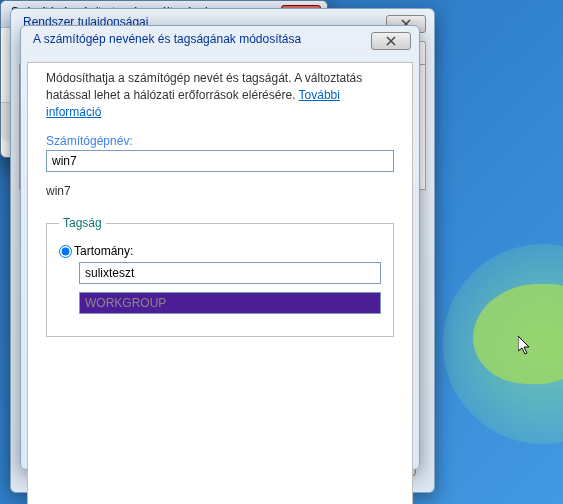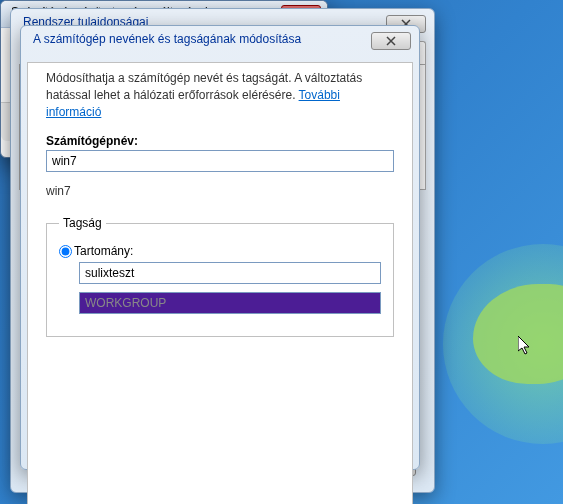--- a/index.html
+++ b/index.html
@@ -17,26 +17,26 @@
   .win-main { top: 8px; left: 10px; width: 425px; height: 485px; }
   .tab-strip { display: flex; gap: 2px; padding: 4px 8px 0 8px; }
   .tab { padding: 4px 10px; background: #fff; border: 1px solid #aaa; border-bottom: none; border-radius: 3px 3px 0 0; cursor: pointer; margin-left: auto; }
   .tab-panel { background: #fff; margin: 0 8px 8px 8px; border: 1px solid #aaa; flex: 1; padding: 12px; }
   .truncated-text { color: #333; margin: 6px 0; }
 
   .win-rename { top: 25px; left: 20px; width: 400px; height: 445px; }
   .win-rename .body { background: #fff; margin: 8px 6px 6px 6px; border: 1px solid #c0c0c0; padding: 7px 18px; height: 498px; position: relative; }
   .intro { color: #333; line-height: 1.4; margin-bottom: 14px; }
   .link { color: #0066cc; text-decoration: underline; cursor: pointer; }
-  .field-label { color: #000000; margin-bottom: 2px; font-weight: bold; }
+  .field-label { color: #3b82f6; margin-bottom: 2px; }
   .text-input { width: 100%; padding: 3px 5px; border: 1px solid #7a9ac0; background: #fff; font-size: 12px; }
   .static-val { color: #333; padding: 2px 0 10px 0; }
 
   fieldset { border: 1px solid #c0c0c0; padding: 10px 12px 14px 12px; margin-top: 8px; }
-  legend { padding: 0 4px; color: #000000; }
+  legend { padding: 0 4px; color: #0f766e; }
   .radio-row { display: flex; align-items: center; gap: 2px; margin: 4px 0 4px 0; }
   .radio-row input[type=radio] { cursor: pointer; }
   .sub-input { margin-left: 20px; margin-bottom: 8px; }
   .sub-input.disabled .text-input { background: #4c1d95; color: #888; }
 
   .button-row { display: flex; gap: 8px; justify-content: flex-end; padding: 10px 14px; }
   .btn { min-width: 72px; padding: 3px 14px; background: linear-gradient(180deg, #fdfdfd, #e3e3e3); border: 1px solid #8a8a8a; border-radius: 3px; cursor: pointer; font-size: 12px; color: #222; }
   .btn.default { border-color: #3c7fb1; box-shadow: inset 0 0 0 1px #a8d0ee; background: linear-gradient(180deg, #eaf6fd, #bee6fd); }
   .btn.disabled { color: #999; cursor: default; }
   .inner-button-row { position: absolute; bottom: 10px; left: 0; right: 0; display: flex; justify-content: center; gap: 8px; }

